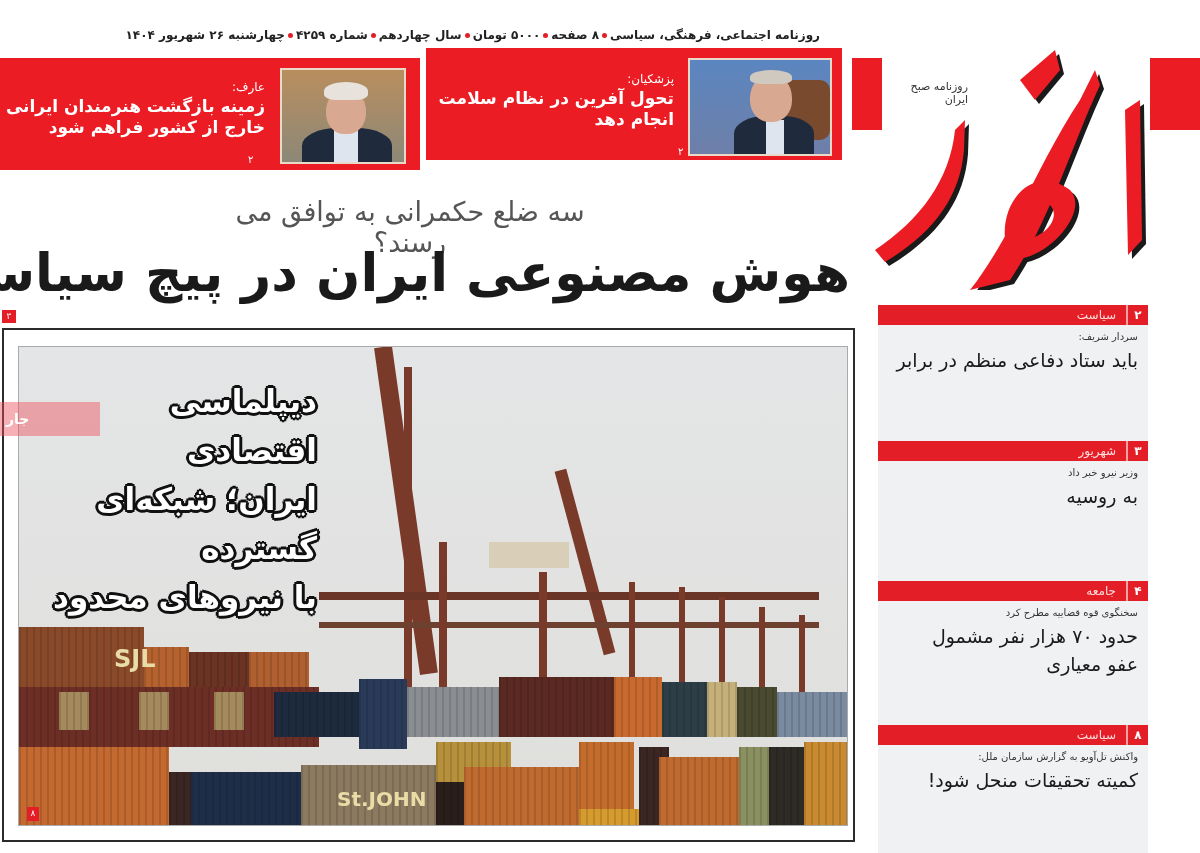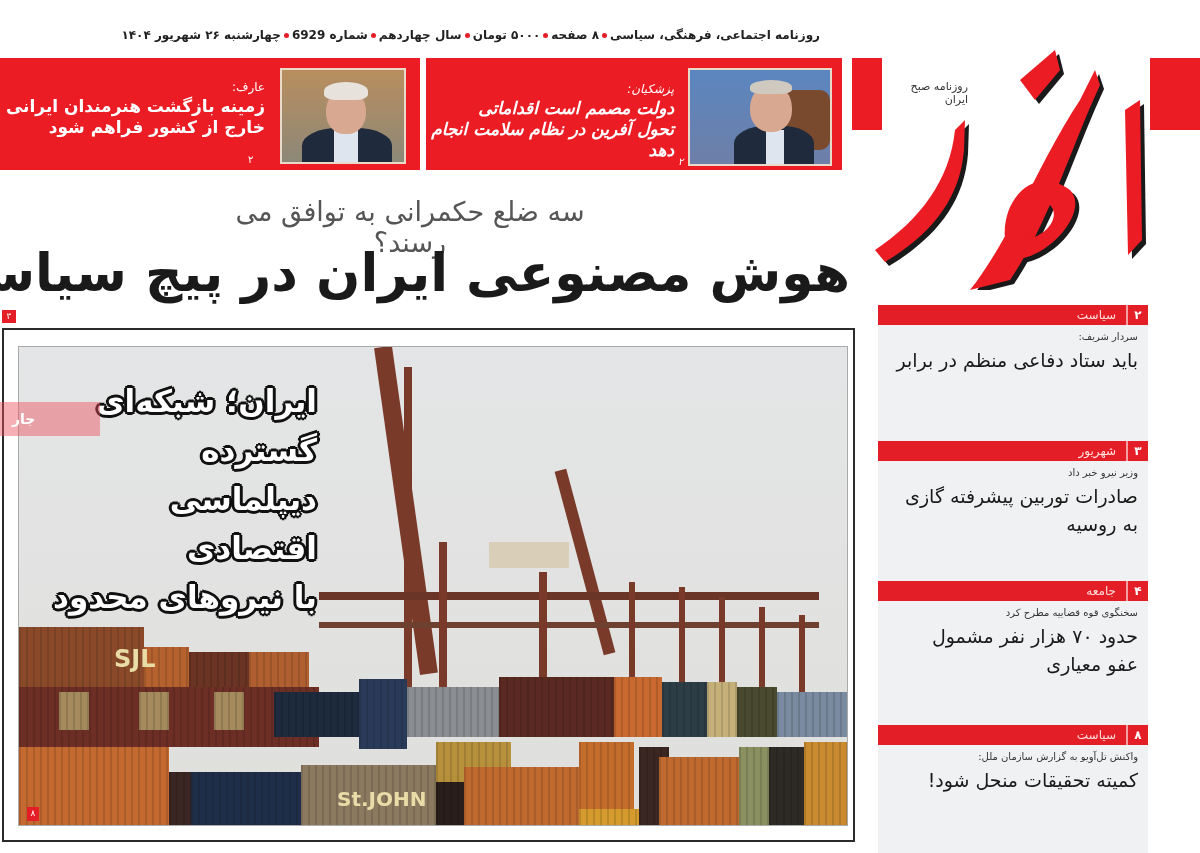--- a/index.html
+++ b/index.html
@@ -9,21 +9,21 @@
   
   .info-line {
     position: absolute; top: 28px; right: 380px; width: 440px; height: 22px;
     font-size: 12px; font-weight: bold; color: #222; text-align: right; white-space: nowrap;
   }
   .info-line .dot { display: inline-block; width: 5px; height: 5px; border-radius: 50%; background: #e41e26; margin: 0 3px; vertical-align: middle; }
 
   
   .red-bar { position: absolute; background: #ec1c24; }
   .bar-left { left: 0; top: 58px; width: 420px; height: 112px; }
-  .bar-mid  { left: 426px; top: 58px; width: 416px; height: 112px; font-style: italic; }
+  .bar-mid  { left: 426px; top: 48px; width: 416px; height: 112px; }
   .bar-right-a { left: 852px; top: 58px; width: 30px; height: 72px; }
   .bar-right-b { left: 1150px; top: 58px; width: 50px; height: 72px; }
 
   .teaser-photo { position: absolute; top: 10px; border: 2px solid #e9d9c9; overflow: hidden; }
   .teaser-photo .bg { position: absolute; inset: 0; }
   .teaser-photo .head { position: absolute; border-radius: 50% 50% 45% 45%; background: #d9a891; }
   .teaser-photo .hair { position: absolute; border-radius: 50% 50% 30% 30%; background: #e7e3dc; }
   .teaser-photo .suit { position: absolute; background: #1f2a3d; border-radius: 40% 40% 0 0; }
   .teaser-photo .shirt { position: absolute; background: #dfe5ee; }
 
@@ -53,36 +53,36 @@
   .crane-light { position: absolute; background: #d9cfb8; }
   .container { position: absolute; }
   .stripe::after { content: ""; position: absolute; inset: 0; background: repeating-linear-gradient(90deg, rgba(0,0,0,0.12) 0 2px, transparent 2px 7px); }
   .photo-label { position: absolute; font-family: "DejaVu Sans", sans-serif; font-weight: bold; color: #e9dca6; }
 
   .overlay-title {
     position: absolute; left: 28px; top: 30px; width: 270px; text-align: right;
     font-size: 31px; line-height: 49px; font-weight: bold; color: #fff;
     text-shadow: -2px -2px 0 #111, 2px -2px 0 #111, -2px 2px 0 #111, 2px 2px 0 #111, 0 3px 0 #111, 3px 0 0 #111, -3px 0 0 #111, 0 -3px 0 #111;
   }
-  .watermark { position: absolute; left: 0; top: 402px; width: 100px; height: 34px; background: rgba(236, 80, 90, 0.45); color: #fff; font-size: 14px; font-weight: bold; padding-left: 12px; line-height: 34px; text-align: left; }
+  .watermark { position: absolute; left: 0; top: 402px; width: 100px; height: 34px; background: rgba(236, 80, 90, 0.45); color: #fff; font-size: 14px; font-weight: bold; padding-left: 6px; line-height: 34px; text-align: left; }
 
   
   .sidebar { position: absolute; left: 878px; top: 305px; width: 270px; height: 548px; background: #f0f1f2; }
   .sec { position: absolute; left: 0; width: 270px; }
   .sec-bar { position: relative; height: 20px; background: #e41e26; }
   .sec-num { position: absolute; right: 0; top: 0; width: 22px; height: 20px; border-right: 0; border-left: 2px solid #f7a0a4; color: #fff; font-size: 12px; font-weight: bold; text-align: center; line-height: 20px; }
   .sec-label { position: absolute; right: 32px; top: 0; color: #fdd; font-size: 12px; line-height: 20px; }
   .sec-kicker { margin: 6px 10px 0 0; font-size: 10px; color: #333; text-align: right; }
   .sec-head { margin: 4px 10px 0 10px; font-size: 19px; font-weight: normal; line-height: 28px; color: #1a1a1a; text-align: right; }
 </style>
 </head>
 <body>
 
 <div class="info-line">
-  <span>روزنامه اجتماعی، فرهنگی، سیاسی</span><span class="dot"></span><span>۸ صفحه</span><span class="dot"></span><span>۵۰۰۰ تومان</span><span class="dot"></span><span>سال چهاردهم</span><span class="dot"></span><span>شماره 6929</span><span class="dot"></span><span>چهارشنبه ۲۶ شهریور ۱۴۰۴</span>
+  <span>روزنامه اجتماعی، فرهنگی، سیاسی</span><span class="dot"></span><span>۸ صفحه</span><span class="dot"></span><span>۵۰۰۰ تومان</span><span class="dot"></span><span>سال چهاردهم</span><span class="dot"></span><span>شماره ۴۲۵۹</span><span class="dot"></span><span>چهارشنبه ۲۶ شهریور ۱۴۰۴</span>
 </div>
 
 <div class="red-bar bar-left">
   <div class="teaser-photo" style="left:280px; width:126px; height:96px;">
     <div class="bg" style="background: linear-gradient(#b98e5e, #8c8878);"></div>
     <div class="suit" style="left:20px; top:58px; width:90px; height:44px;"></div>
     <div class="shirt" style="left:52px; top:60px; width:24px; height:36px;"></div>
     <div class="head" style="left:44px; top:18px; width:40px; height:46px;"></div>
     <div class="hair" style="left:42px; top:12px; width:44px; height:18px;"></div>
   </div>
@@ -98,21 +98,20 @@
   <div class="teaser-photo" style="left:262px; width:144px; height:98px;">
     <div class="bg" style="background: linear-gradient(#5b86c0, #6e7fa8);"></div>
     <div class="bg" style="left:70px; top:20px; width:70px; height:60px; background:#7a4a2f; border-radius:10px;"></div>
     <div class="suit" style="left:44px; top:56px; width:80px; height:44px;"></div>
     <div class="shirt" style="left:76px; top:60px; width:18px; height:38px;"></div>
     <div class="head" style="left:60px; top:14px; width:42px; height:48px;"></div>
     <div class="hair" style="left:60px; top:10px; width:42px; height:14px; background:#cfc9c0;"></div>
   </div>
   <div class="teaser-text" style="right:168px; top:24px; width:250px;">
     <div class="teaser-kicker">پزشکیان:</div>
-    <div class="teaser-head">دولت مصمم است اقداماتی</div>
     <div class="teaser-head">تحول آفرین در نظام سلامت انجام دهد</div>
   </div>
   <div class="teaser-page" style="left:252px; top:98px;">۲</div>
 </div>
 
 <div class="red-bar bar-right-a"></div>
 <div class="red-bar bar-right-b"></div>
 
 <div class="logo-circle"></div>
 <svg class="logo-wordmark" viewBox="0 0 300 250">
@@ -186,22 +185,22 @@
     <div class="container stripe" style="left:620px; top:400px; width:30px; height:80px; background:#3a2622;"></div>
     <div class="container stripe" style="left:640px; top:410px; width:80px; height:70px; background:#c06a30;"></div>
     <div class="container stripe" style="left:720px; top:400px; width:30px; height:80px; background:#8a9060;"></div>
     <div class="container stripe" style="left:750px; top:400px; width:35px; height:80px; background:#2e2a26;"></div>
     <div class="container stripe" style="left:785px; top:395px; width:45px; height:85px; background:#c98a30;"></div>
 
     <div class="photo-label" style="left:95px; top:298px; font-size:24px;">SJL</div>
     <div class="photo-label" style="left:318px; top:440px; font-size:20px;">St.JOHN</div>
 
     <div class="overlay-title">
+      <div>دیپلماسی اقتصادی</div>
       <div>ایران؛ شبکه‌ای گسترده</div>
-      <div>دیپلماسی اقتصادی</div>
       <div>با نیروهای محدود</div>
     </div>
     <div class="page-flag" style="left:8px; top:460px; width:12px; height:14px;">۸</div>
   </div>
 </div>
 <div class="watermark">جار</div>
 
 <div class="sidebar">
   <div class="sec" style="top:0;">
     <div class="sec-bar">
@@ -214,21 +213,20 @@
     </div>
   </div>
 
   <div class="sec" style="top:136px;">
     <div class="sec-bar">
       <span class="sec-num">۳</span>
       <span class="sec-label">شهریور</span>
     </div>
     <div class="sec-kicker">وزیر نیرو خبر داد</div>
     <div class="sec-head">
-      <div>صادرات توربین پیشرفته گازی</div>
       <div>به روسیه</div>
     </div>
   </div>
 
   <div class="sec" style="top:276px;">
     <div class="sec-bar">
       <span class="sec-num">۴</span>
       <span class="sec-label">جامعه</span>
     </div>
     <div class="sec-kicker">سخنگوی قوه قضاییه مطرح کرد</div>

